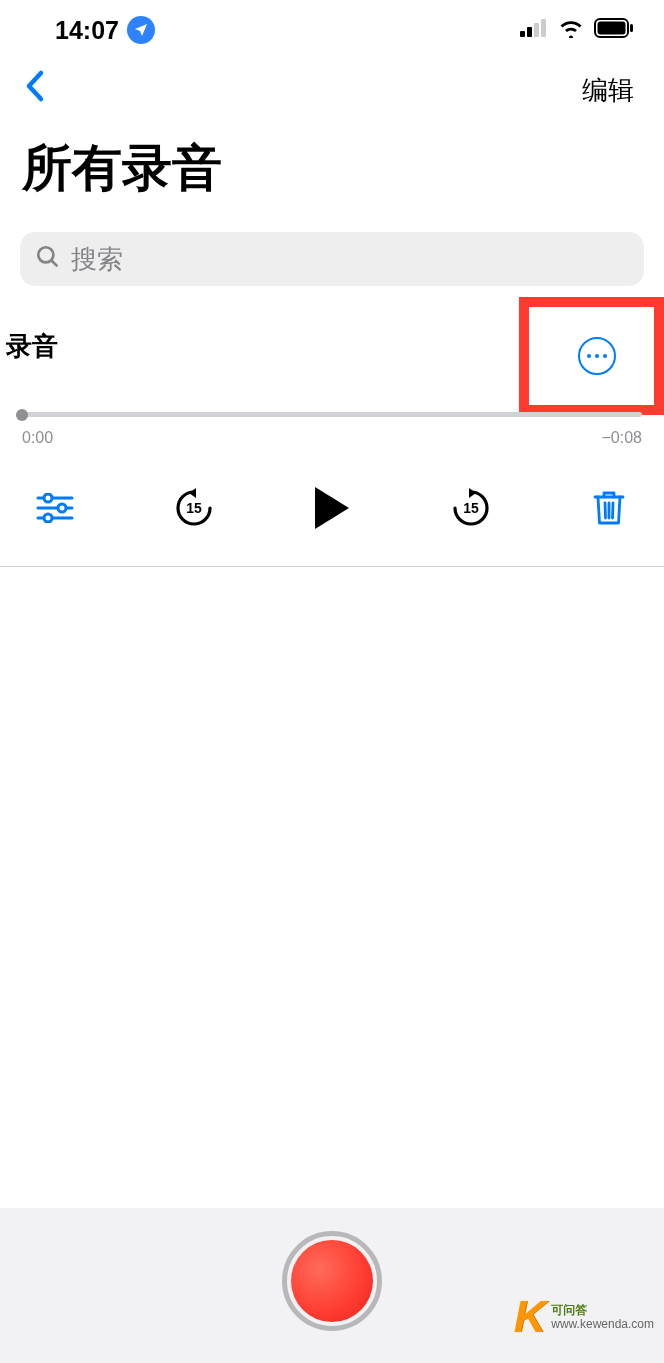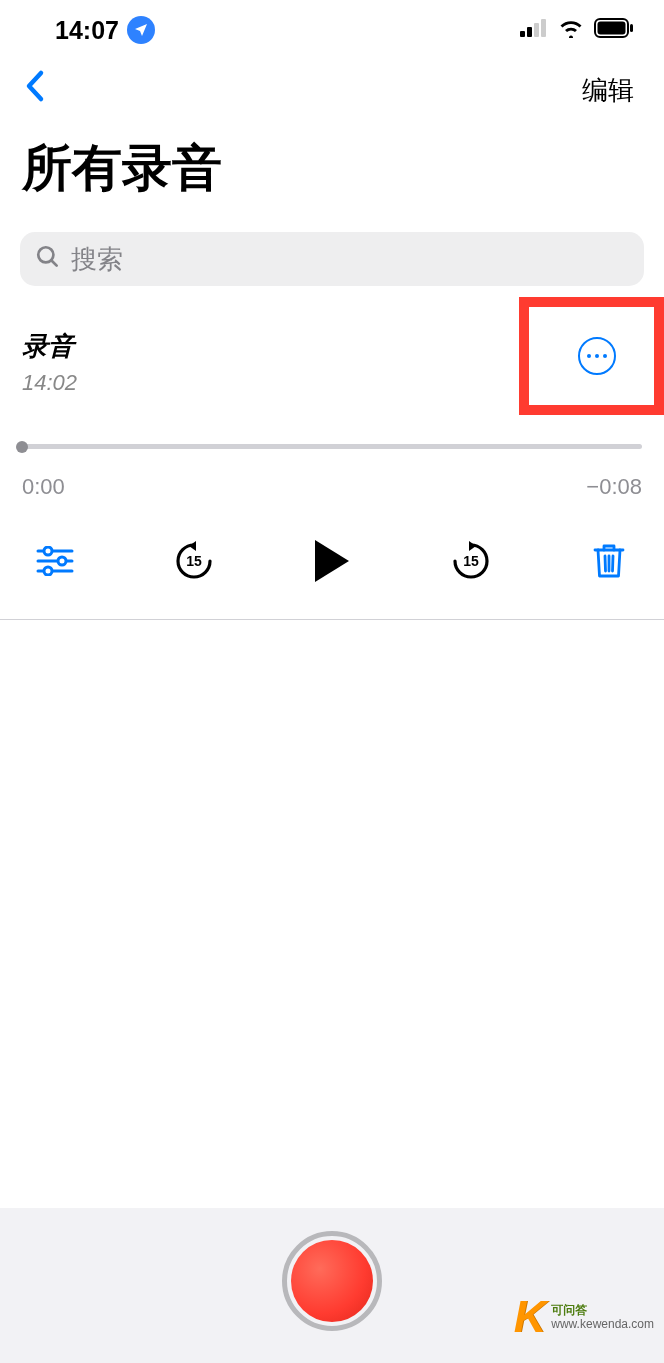--- a/index.html
+++ b/index.html
@@ -72,23 +72,22 @@
       display: flex;
       align-items: center;
       padding: 0 15px;
       gap: 10px;
     }
     .search-placeholder {
       color: #838388;
       font-size: 26px;
     }
     .recording-item {
-      padding: 25px 22px 0 22px;
+      padding: 25px 22px 0 6px;
       position: relative;
-      font-style: italic;
     }
     .recording-header {
       display: flex;
       justify-content: space-between;
       align-items: flex-start;
     }
     .recording-info {
       flex: 1;
     }
     .recording-title {
@@ -144,22 +143,22 @@
       top: 50%;
       transform: translate(-50%, -50%);
       width: 12px;
       height: 12px;
       background: #8e8e93;
       border-radius: 50%;
     }
     .time-labels {
       display: flex;
       justify-content: space-between;
-      margin-top: 25px;
-      font-size: 22px;
+      margin-top: 12px;
+      font-size: 16px;
       color: #8e8e93;
     }
     .controls {
       display: flex;
       justify-content: space-between;
       align-items: center;
       padding: 38px 35px 35px 35px;
     }
     .settings-icon, .trash-icon {
       width: 40px;
@@ -300,21 +299,20 @@
         <line x1="20" y1="20" x2="15" y2="15" stroke-linecap="round"></line>
       </svg>
   </span>
   <span class="search-placeholder">搜索</span>
 </div>
 
 <div class="recording-item">
   <div class="recording-header">
     <div class="recording-info">
       <div class="recording-title">录音</div>
-      <div class="recording-time">14:02</div>
     </div>
     <div class="highlight-box">
       <div class="more-btn">
         <span class="more-dot"></span>
         <span class="more-dot"></span>
         <span class="more-dot"></span>
       </div>
     </div>
   </div>
 </div>

